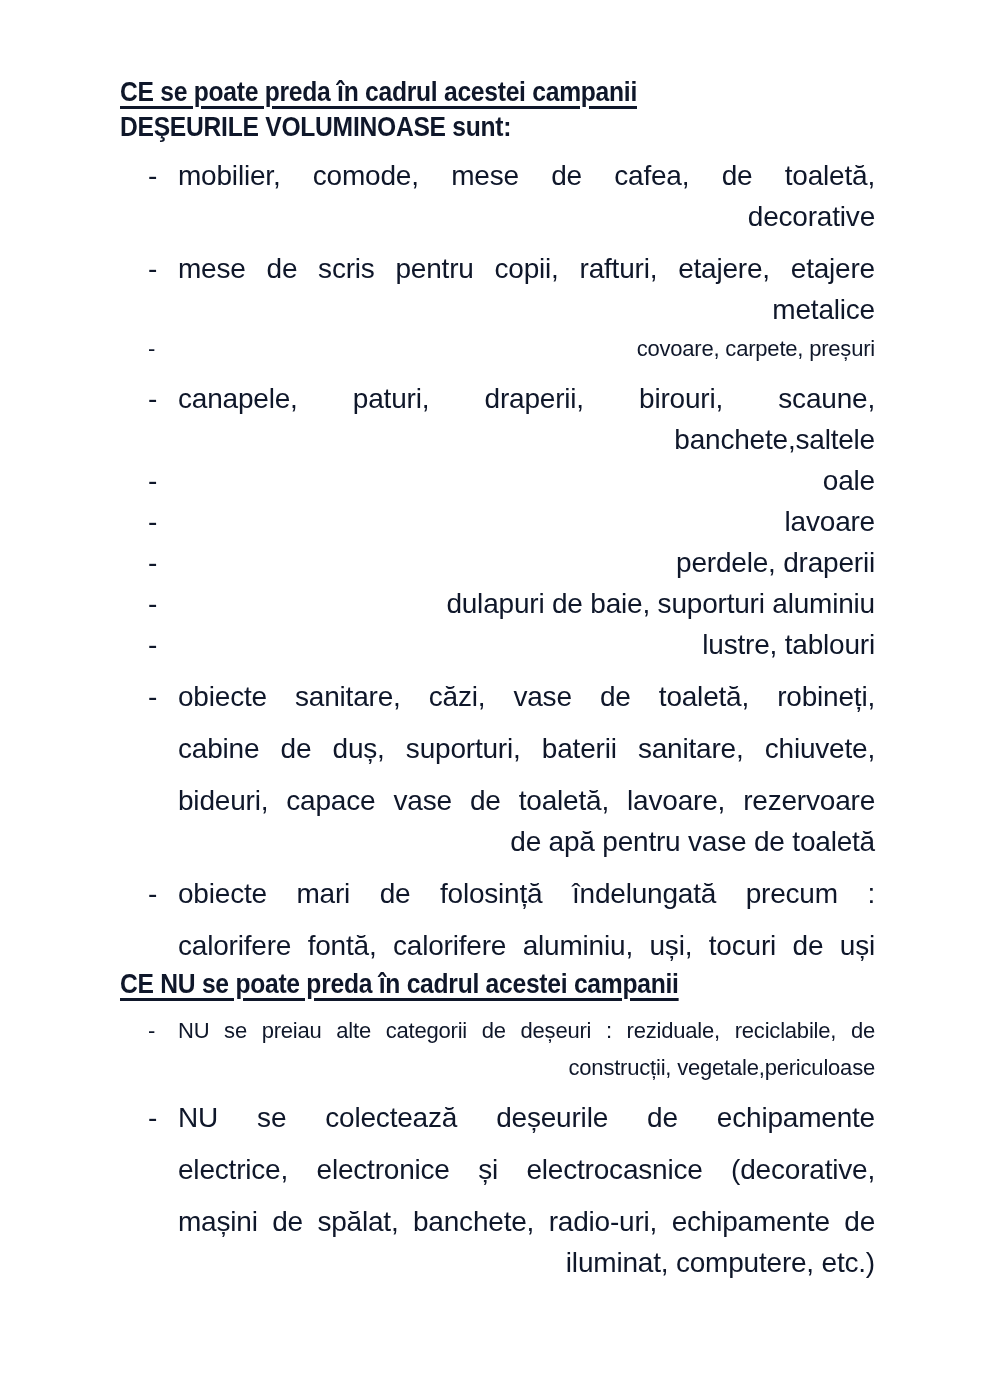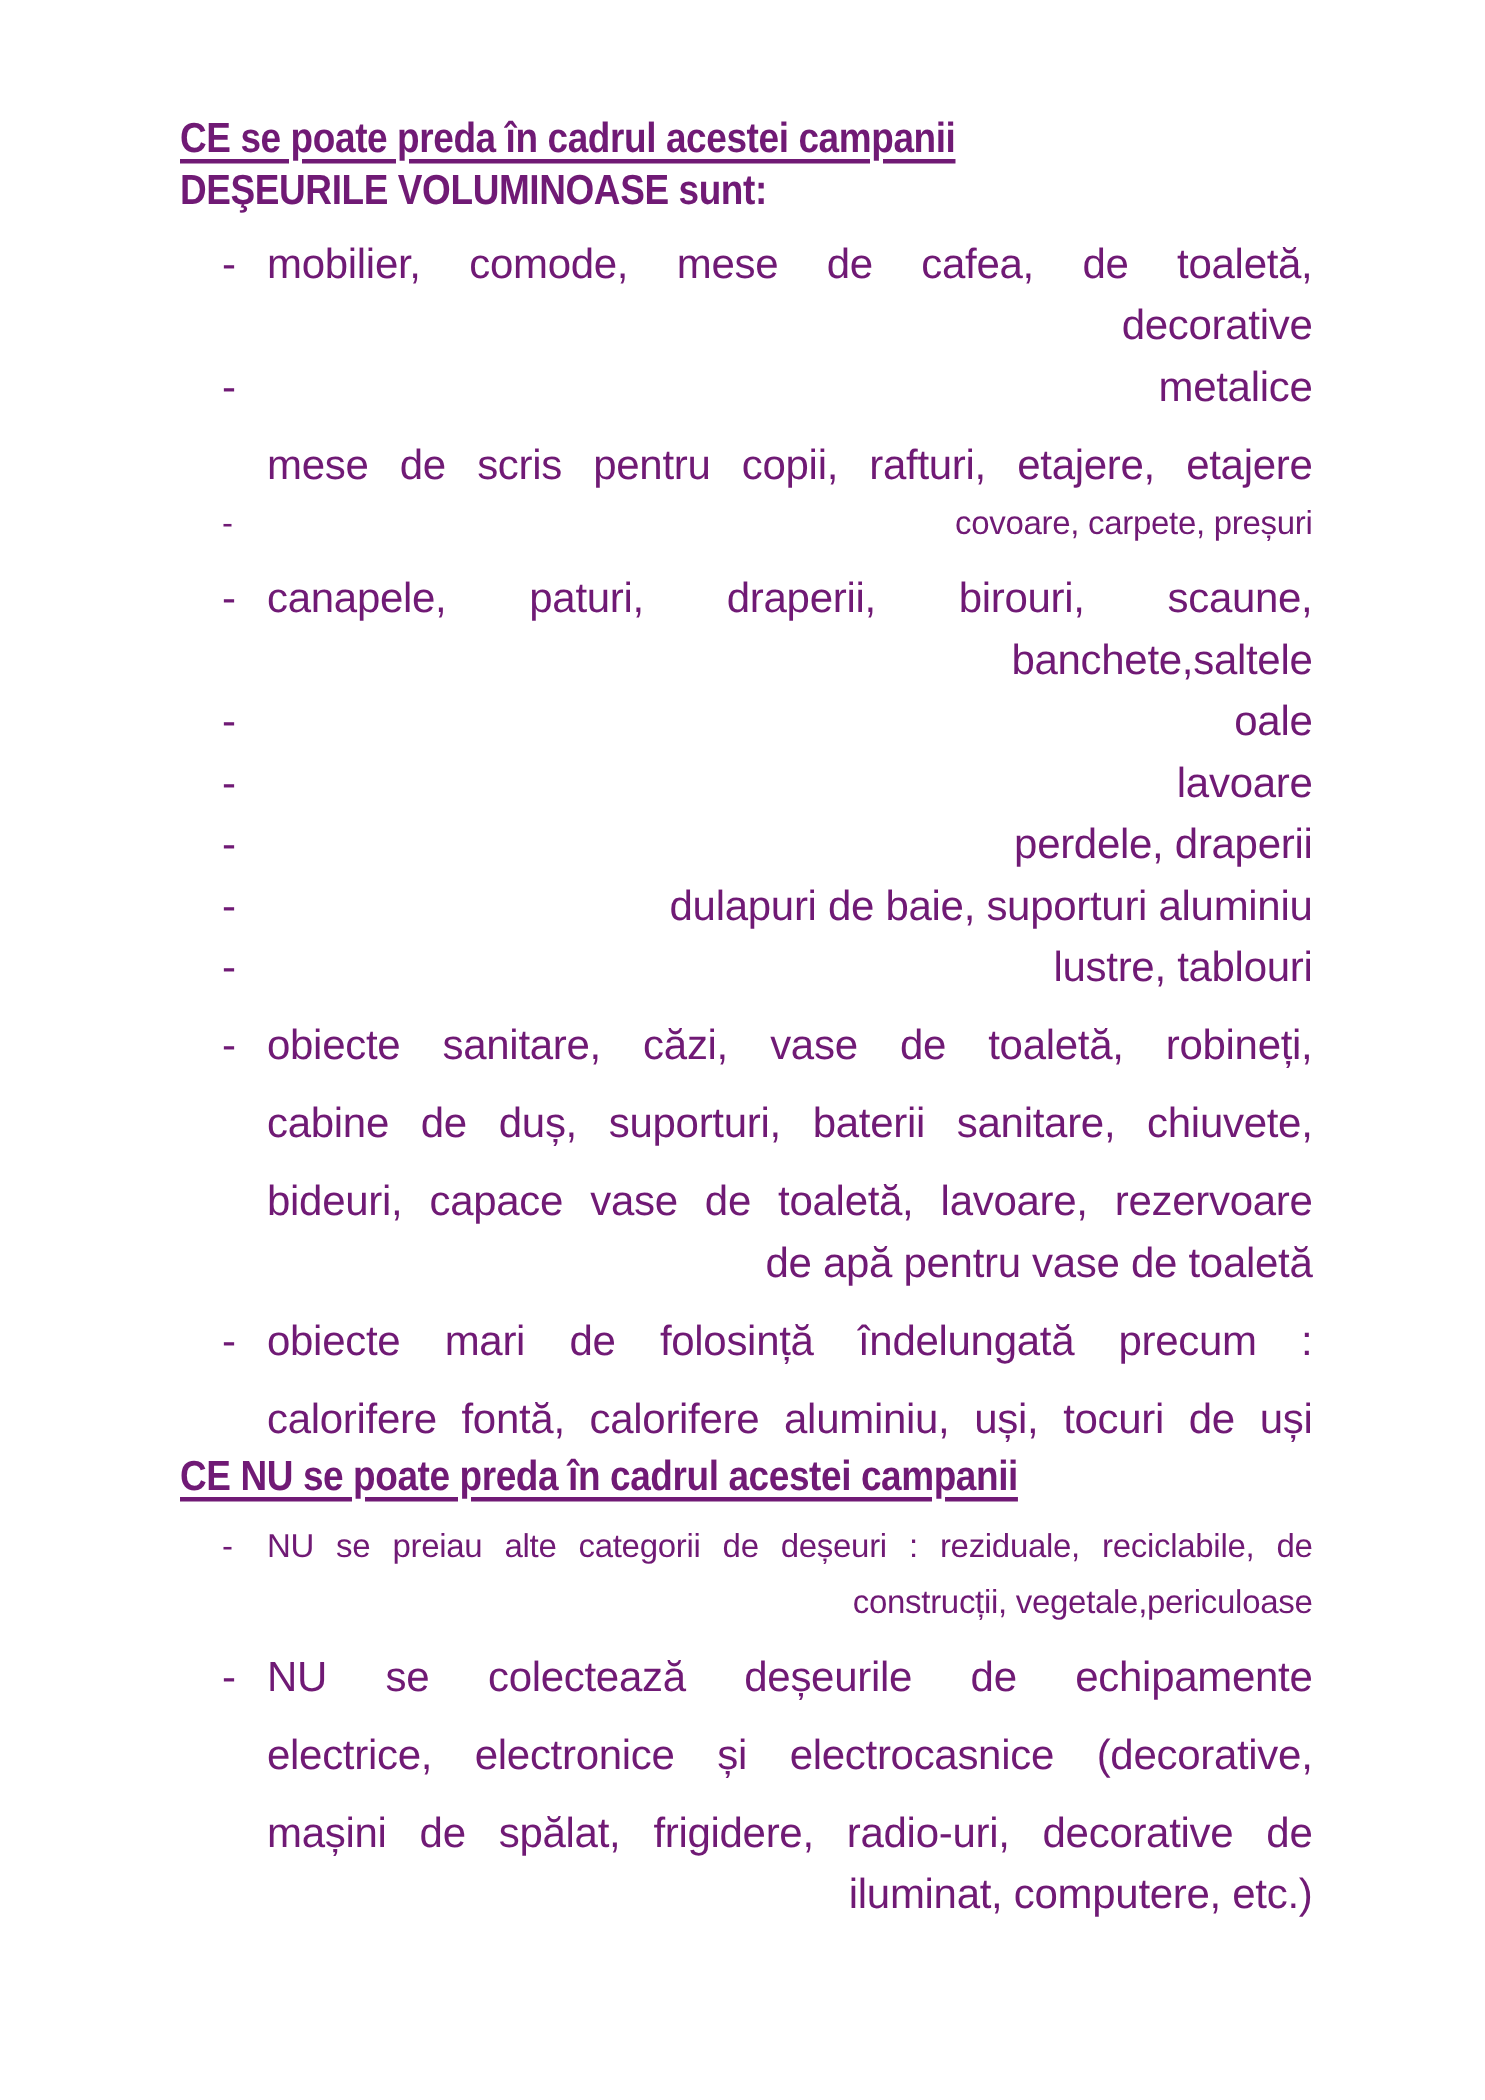--- a/index.html
+++ b/index.html
@@ -7,21 +7,21 @@
     padding: 0;
     background: #ffffff;
   }
   .page {
     position: relative;
     width: 990px;
     height: 1400px;
     box-sizing: border-box;
     padding: 74px 115px 0 120px;
     background: #ffffff;
-    color: #701a75;
+    color: #0f172a;
     font-family: "Liberation Sans", "DejaVu Sans", sans-serif;
     overflow: hidden;
   }
   .heading {
     font-size: 28px;
     font-weight: 700;
     line-height: 35px;
     letter-spacing: -0.3px;
     white-space: nowrap;
   }
@@ -85,22 +85,22 @@
   <div class="list">
 
     <div class="item">
       <span class="dash">-</span>
       <div class="line j">mobilier, comode, mese de cafea, de toaletă,</div>
       <div class="line">decorative</div>
     </div>
 
     <div class="item">
       <span class="dash">-</span>
+      <div class="line j">mese de scris pentru copii, rafturi, etajere, etajere</div>
       <div class="line">metalice</div>
-      <div class="line j">mese de scris pentru copii, rafturi, etajere, etajere</div>
     </div>
 
     <div class="item small">
       <span class="dash">-</span>
       <div class="line">covoare, carpete, preșuri</div>
     </div>
 
     <div class="item">
       <span class="dash">-</span>
       <div class="line j">canapele, paturi, draperii, birouri, scaune,</div>
@@ -157,19 +157,19 @@
     <div class="item small">
       <span class="dash">-</span>
       <div class="line j">NU se preiau alte categorii de deșeuri : reziduale, reciclabile, de</div>
       <div class="line">construcții, vegetale,periculoase</div>
     </div>
 
     <div class="item">
       <span class="dash">-</span>
       <div class="line j">NU se colectează deșeurile de echipamente</div>
       <div class="line j">electrice, electronice și electrocasnice (decorative,</div>
-      <div class="line j">mașini de spălat, frigidere, radio-uri, decorative de</div>
+      <div class="line j">mașini de spălat, banchete, radio-uri, echipamente de</div>
       <div class="line">iluminat, computere, etc.)</div>
     </div>
 
   </div>
 
 </div>
 
 </body></html>

